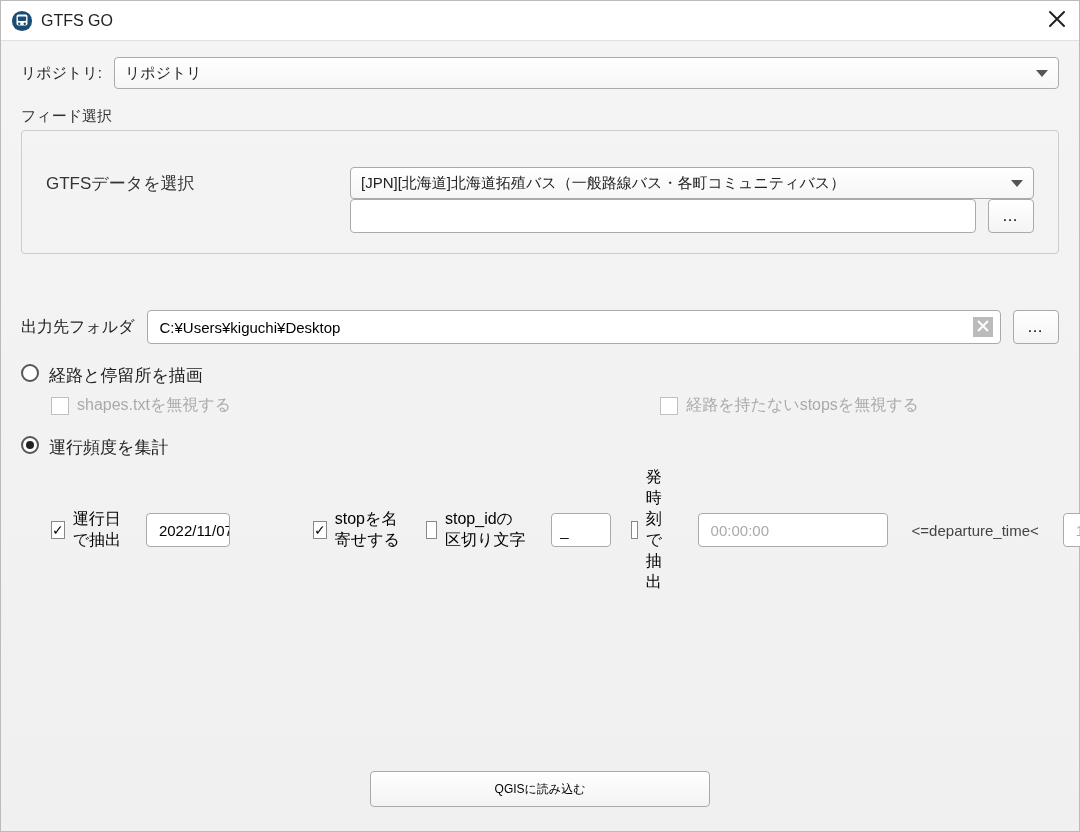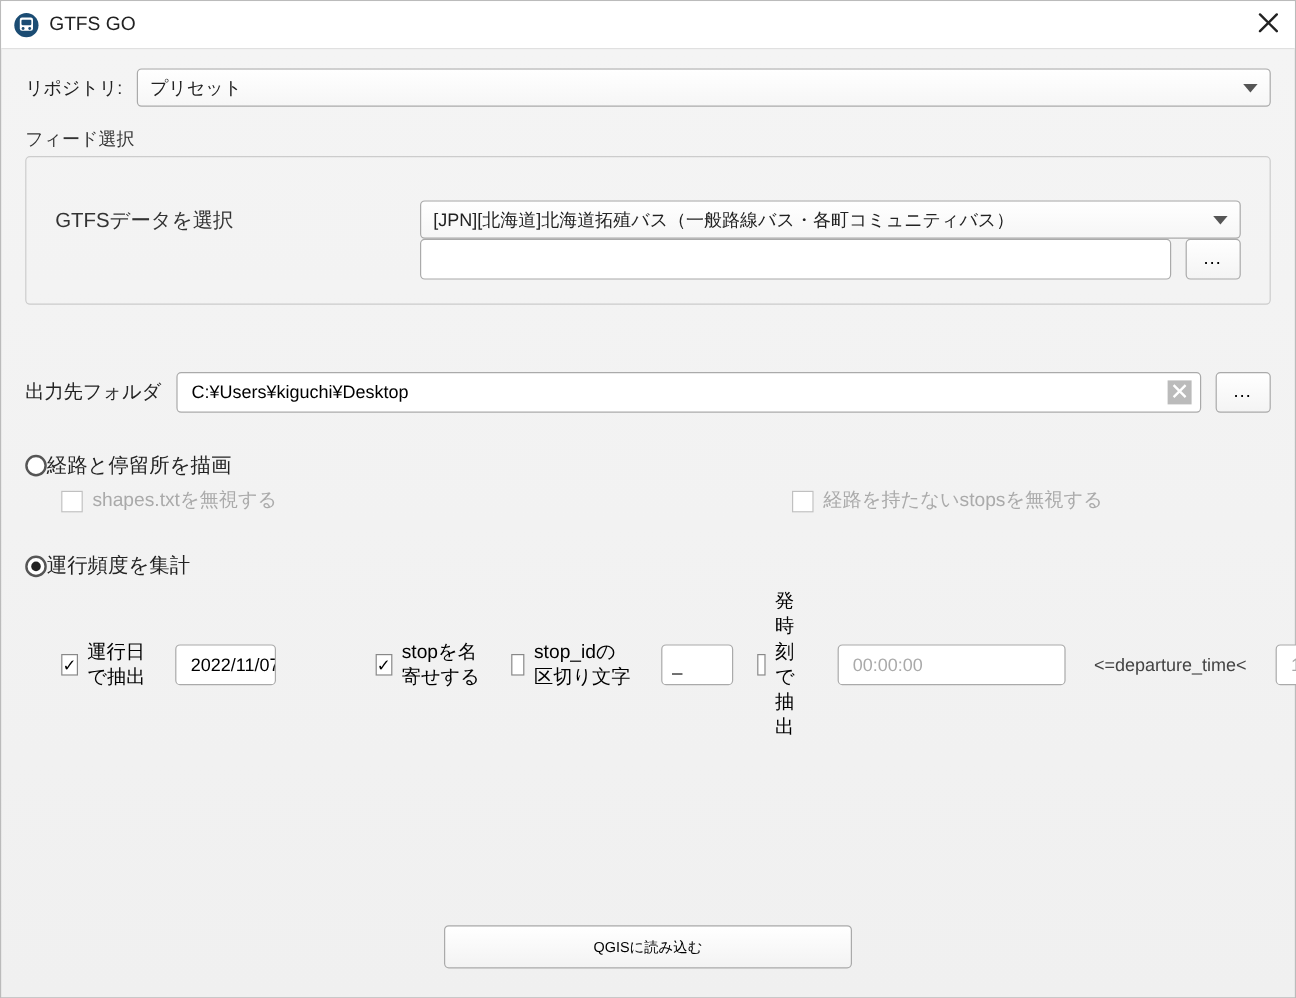--- a/index.html
+++ b/index.html
@@ -122,21 +122,21 @@
   .clear-x {
     position:absolute;
     right:8px; top:50%;
     transform:translateY(-50%);
     width:20px;height:20px;
     background:#bbb;
     display:flex;align-items:center;justify-content:center;
     cursor:pointer;
   }
   .clear-x svg { width:12px;height:12px;}
-  .radio-row { display:flex; align-items:center; margin-top:14px;}
+  .radio-row { display:flex; gap:10px; margin-top:2px;}
   .radio {
     width:18px;height:18px;border:2px solid #555;border-radius:50%;
     display:flex;align-items:center;justify-content:center;
     background:#fff;
     cursor:pointer;
   }
   .radio.checked::after{
     content:""; width:8px;height:8px;border-radius:50%;background:#222;
   }
   .radio-label {font-size:17px;color:#222;}
@@ -224,21 +224,21 @@
           </svg>
       </span>
     </span>
   </div>
 
   <div class="body">
 
     <div class="row">
       <span class="label">リポジトリ:</span>
       <div class="combo">
-        <span class="combo-text">プリセット</span>
+        <span class="combo-text">リポジトリ</span>
         <span class="caret-down"></span>
       </div>
     </div>
 
     <div>
       <div class="group-label">フィード選択</div>
       <div class="groupbox">
         <div class="feed-inner">
           <div class="feed-row1">
             <span class="data-select-label">GTFSデータを選択</span>

